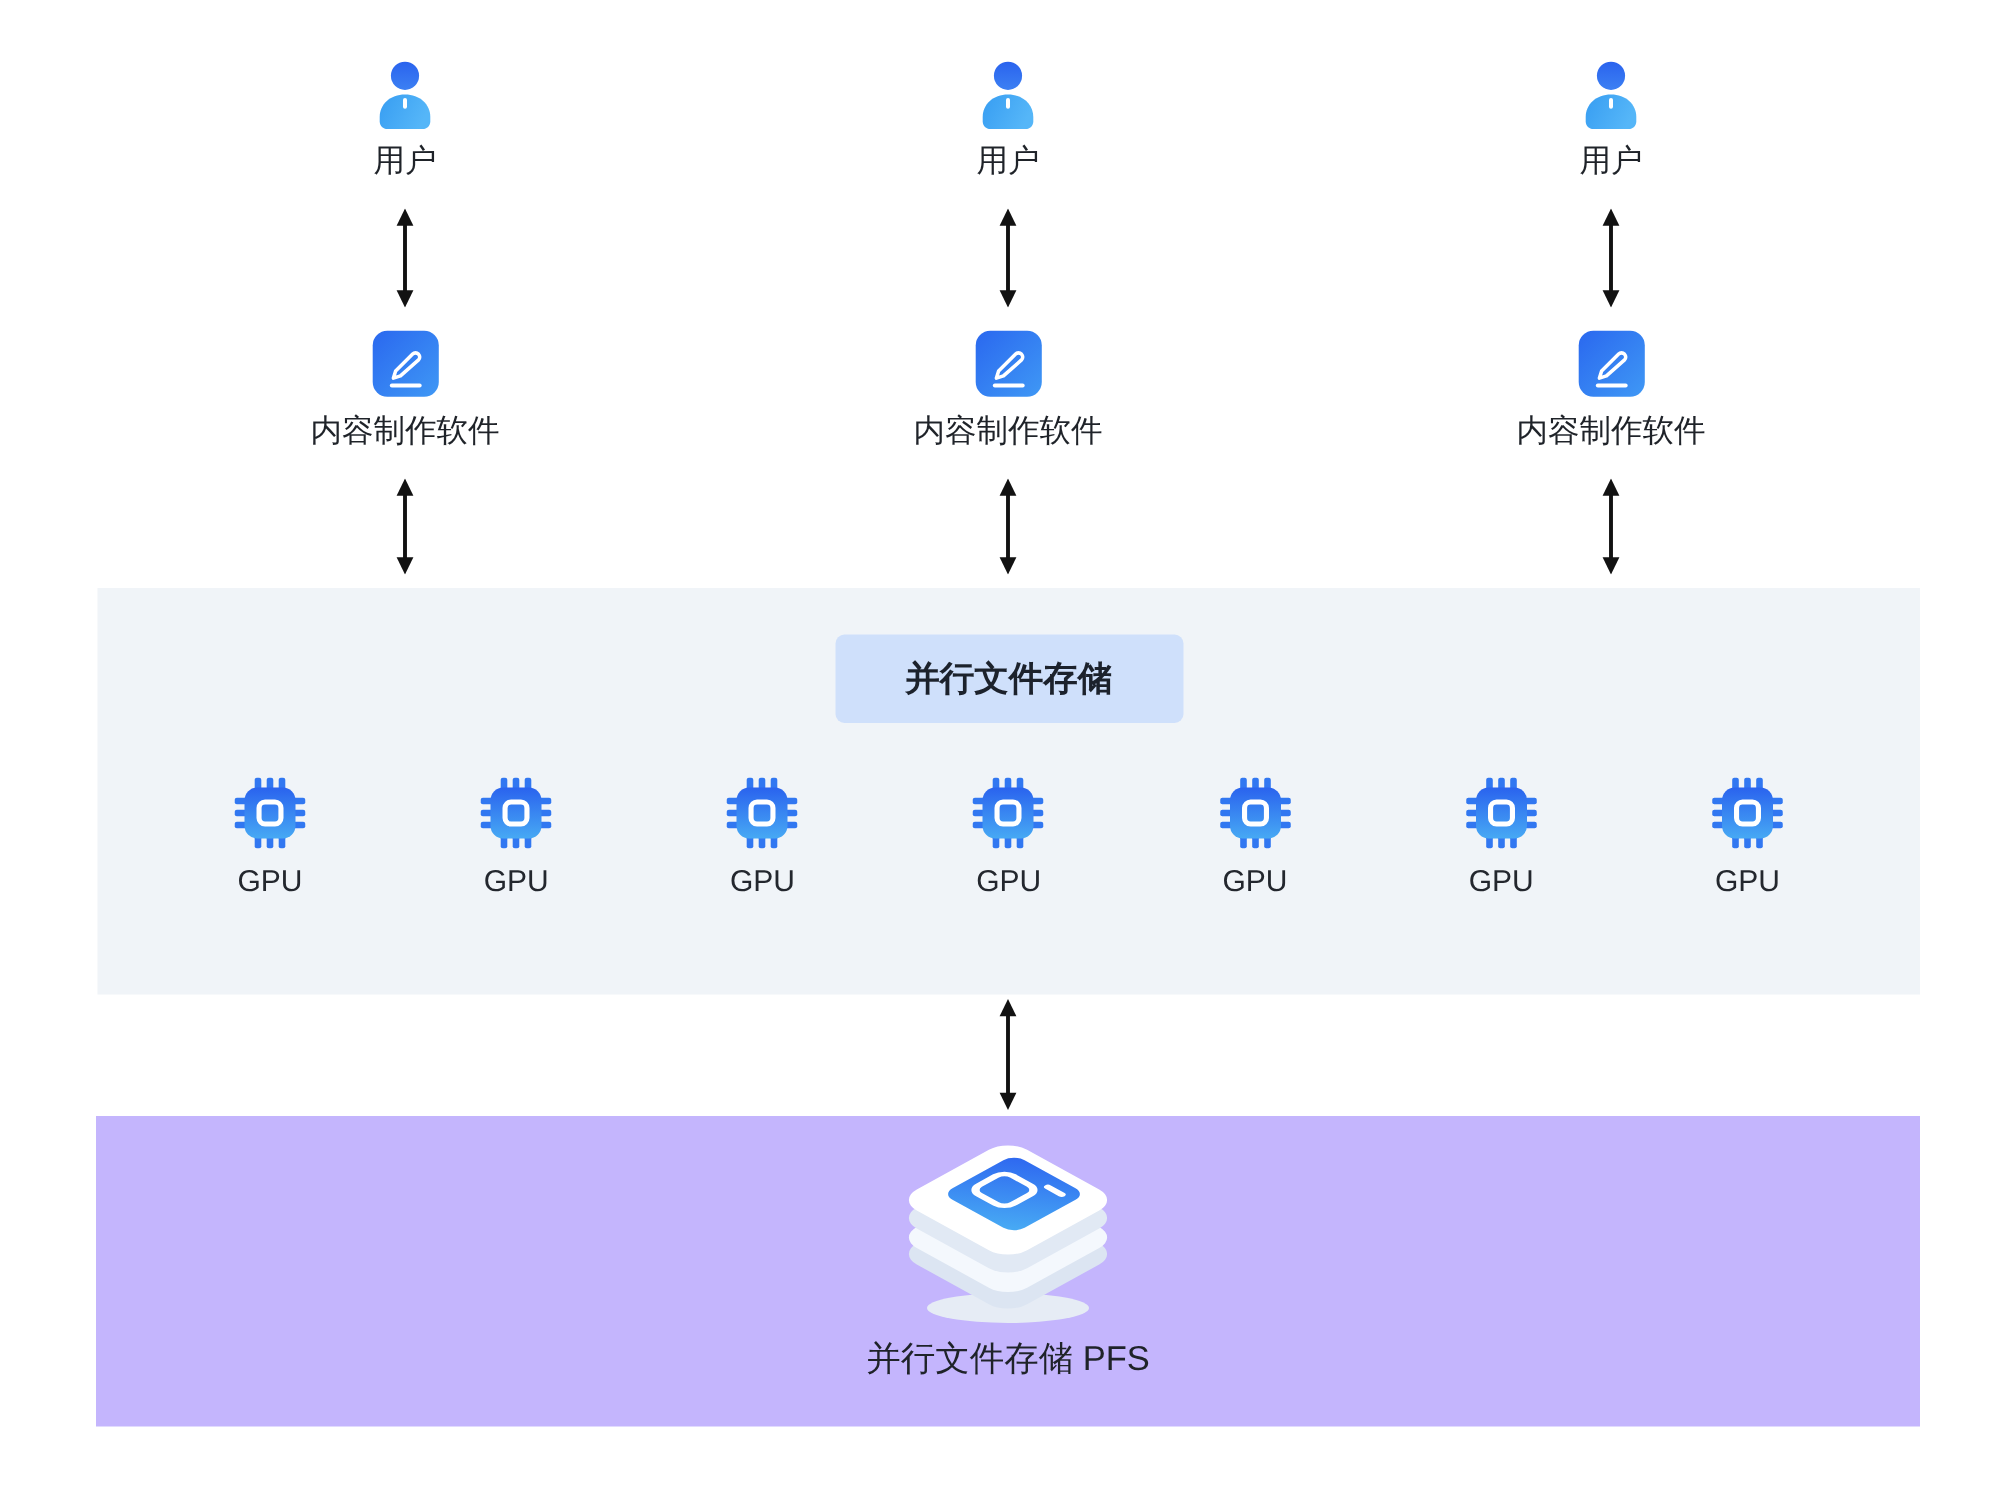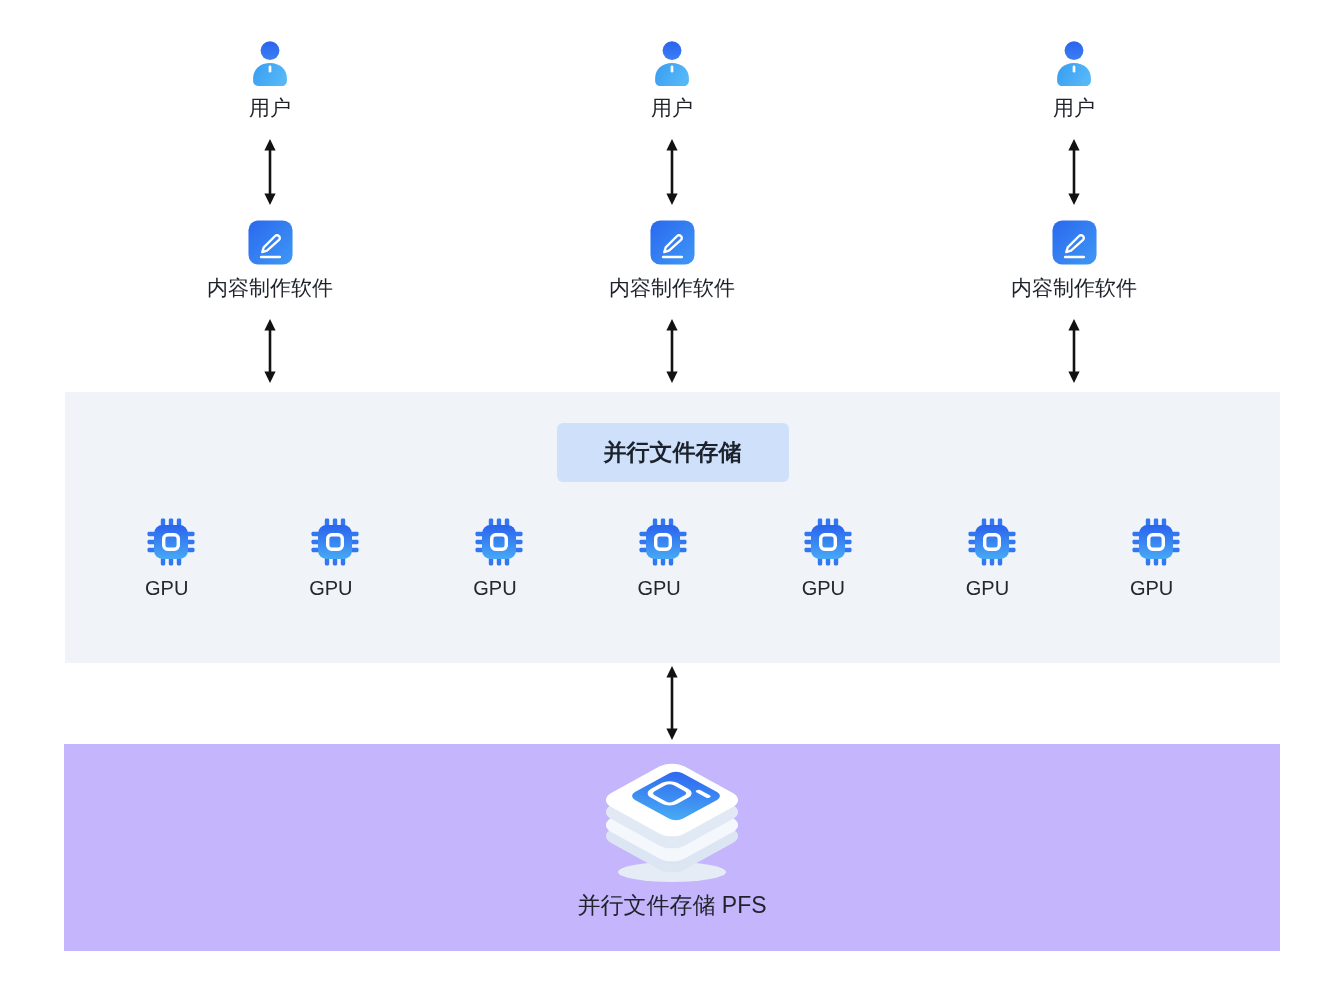--- a/index.html
+++ b/index.html
@@ -54,20 +54,21 @@
     position: absolute;
     left: 0; right: 0; top: 124px;
     display: flex;
     justify-content: space-between;
     padding: 0 80px;
   }
   .gpu-item {
     width: 70px;
     display: flex;
     flex-direction: column;
+    align-items: center;
   }
   .icon-gpu { width: 52px; height: 52px; display: block; }
   .gpu-label { margin-top: 9px; font-size: 20px; color: #23272e; }
 
   
   .mid-arrow {
     position: absolute;
     left: 664px; top: 666px;
   }
 

